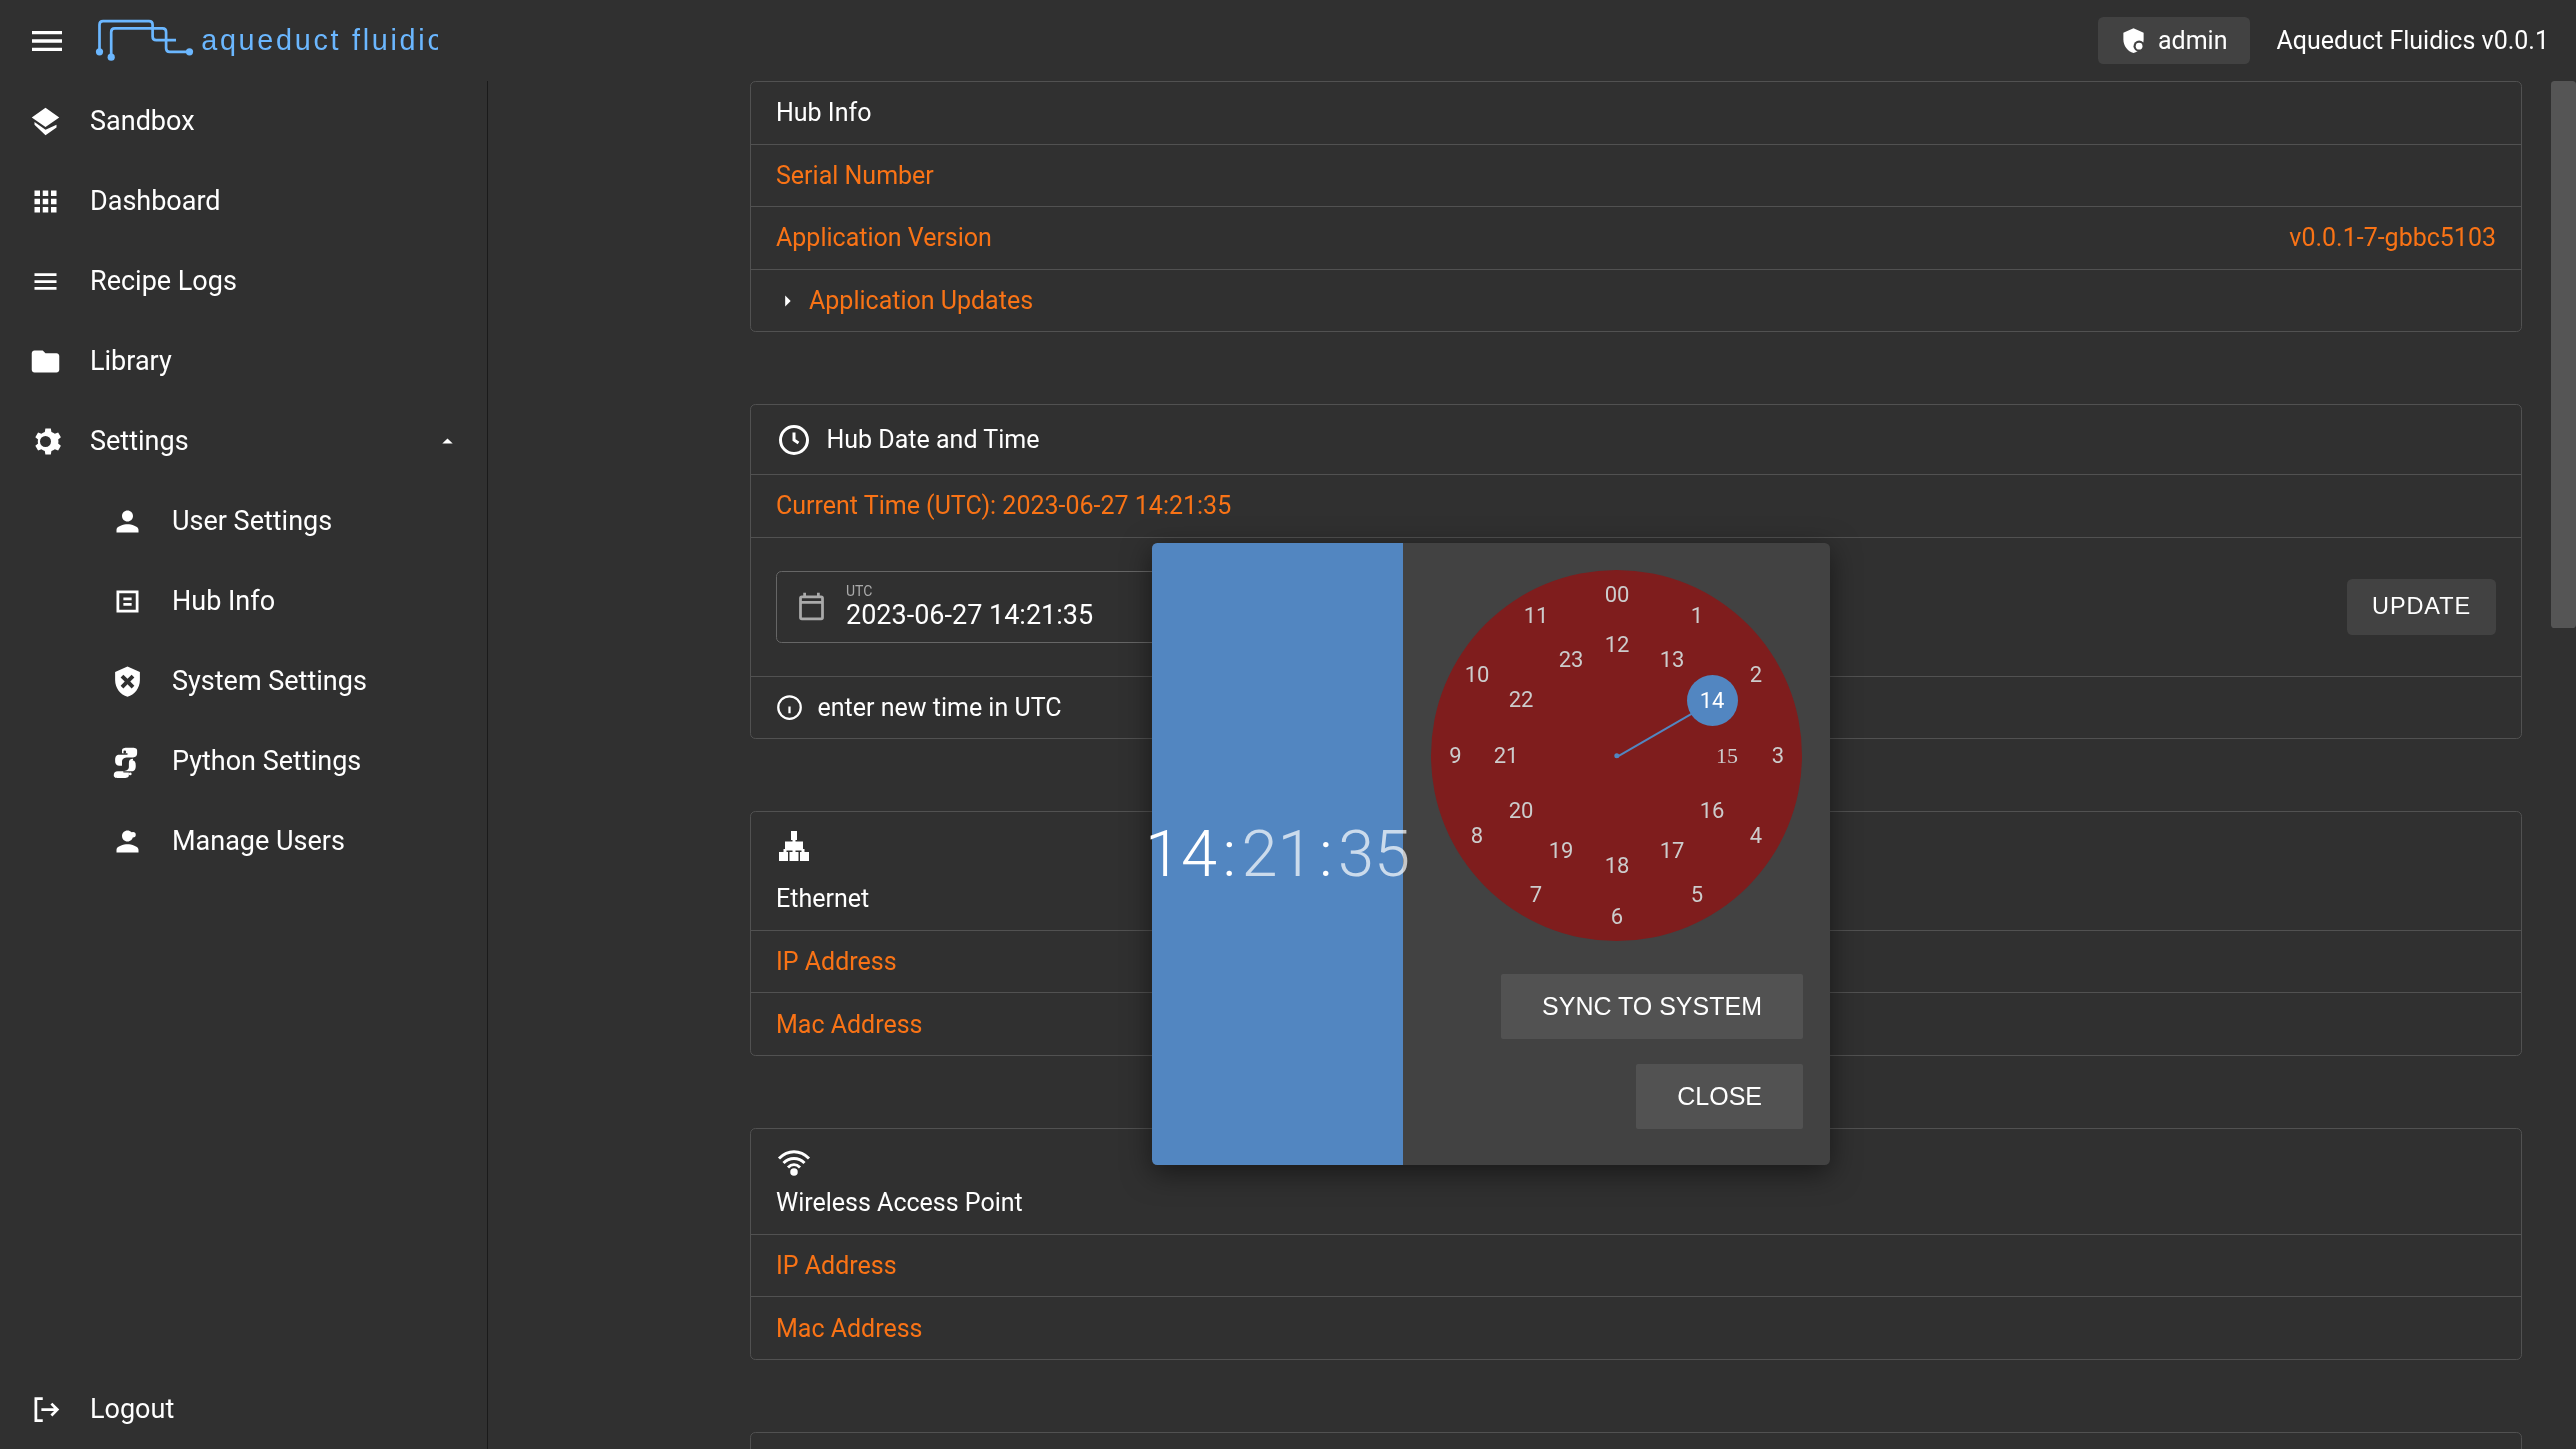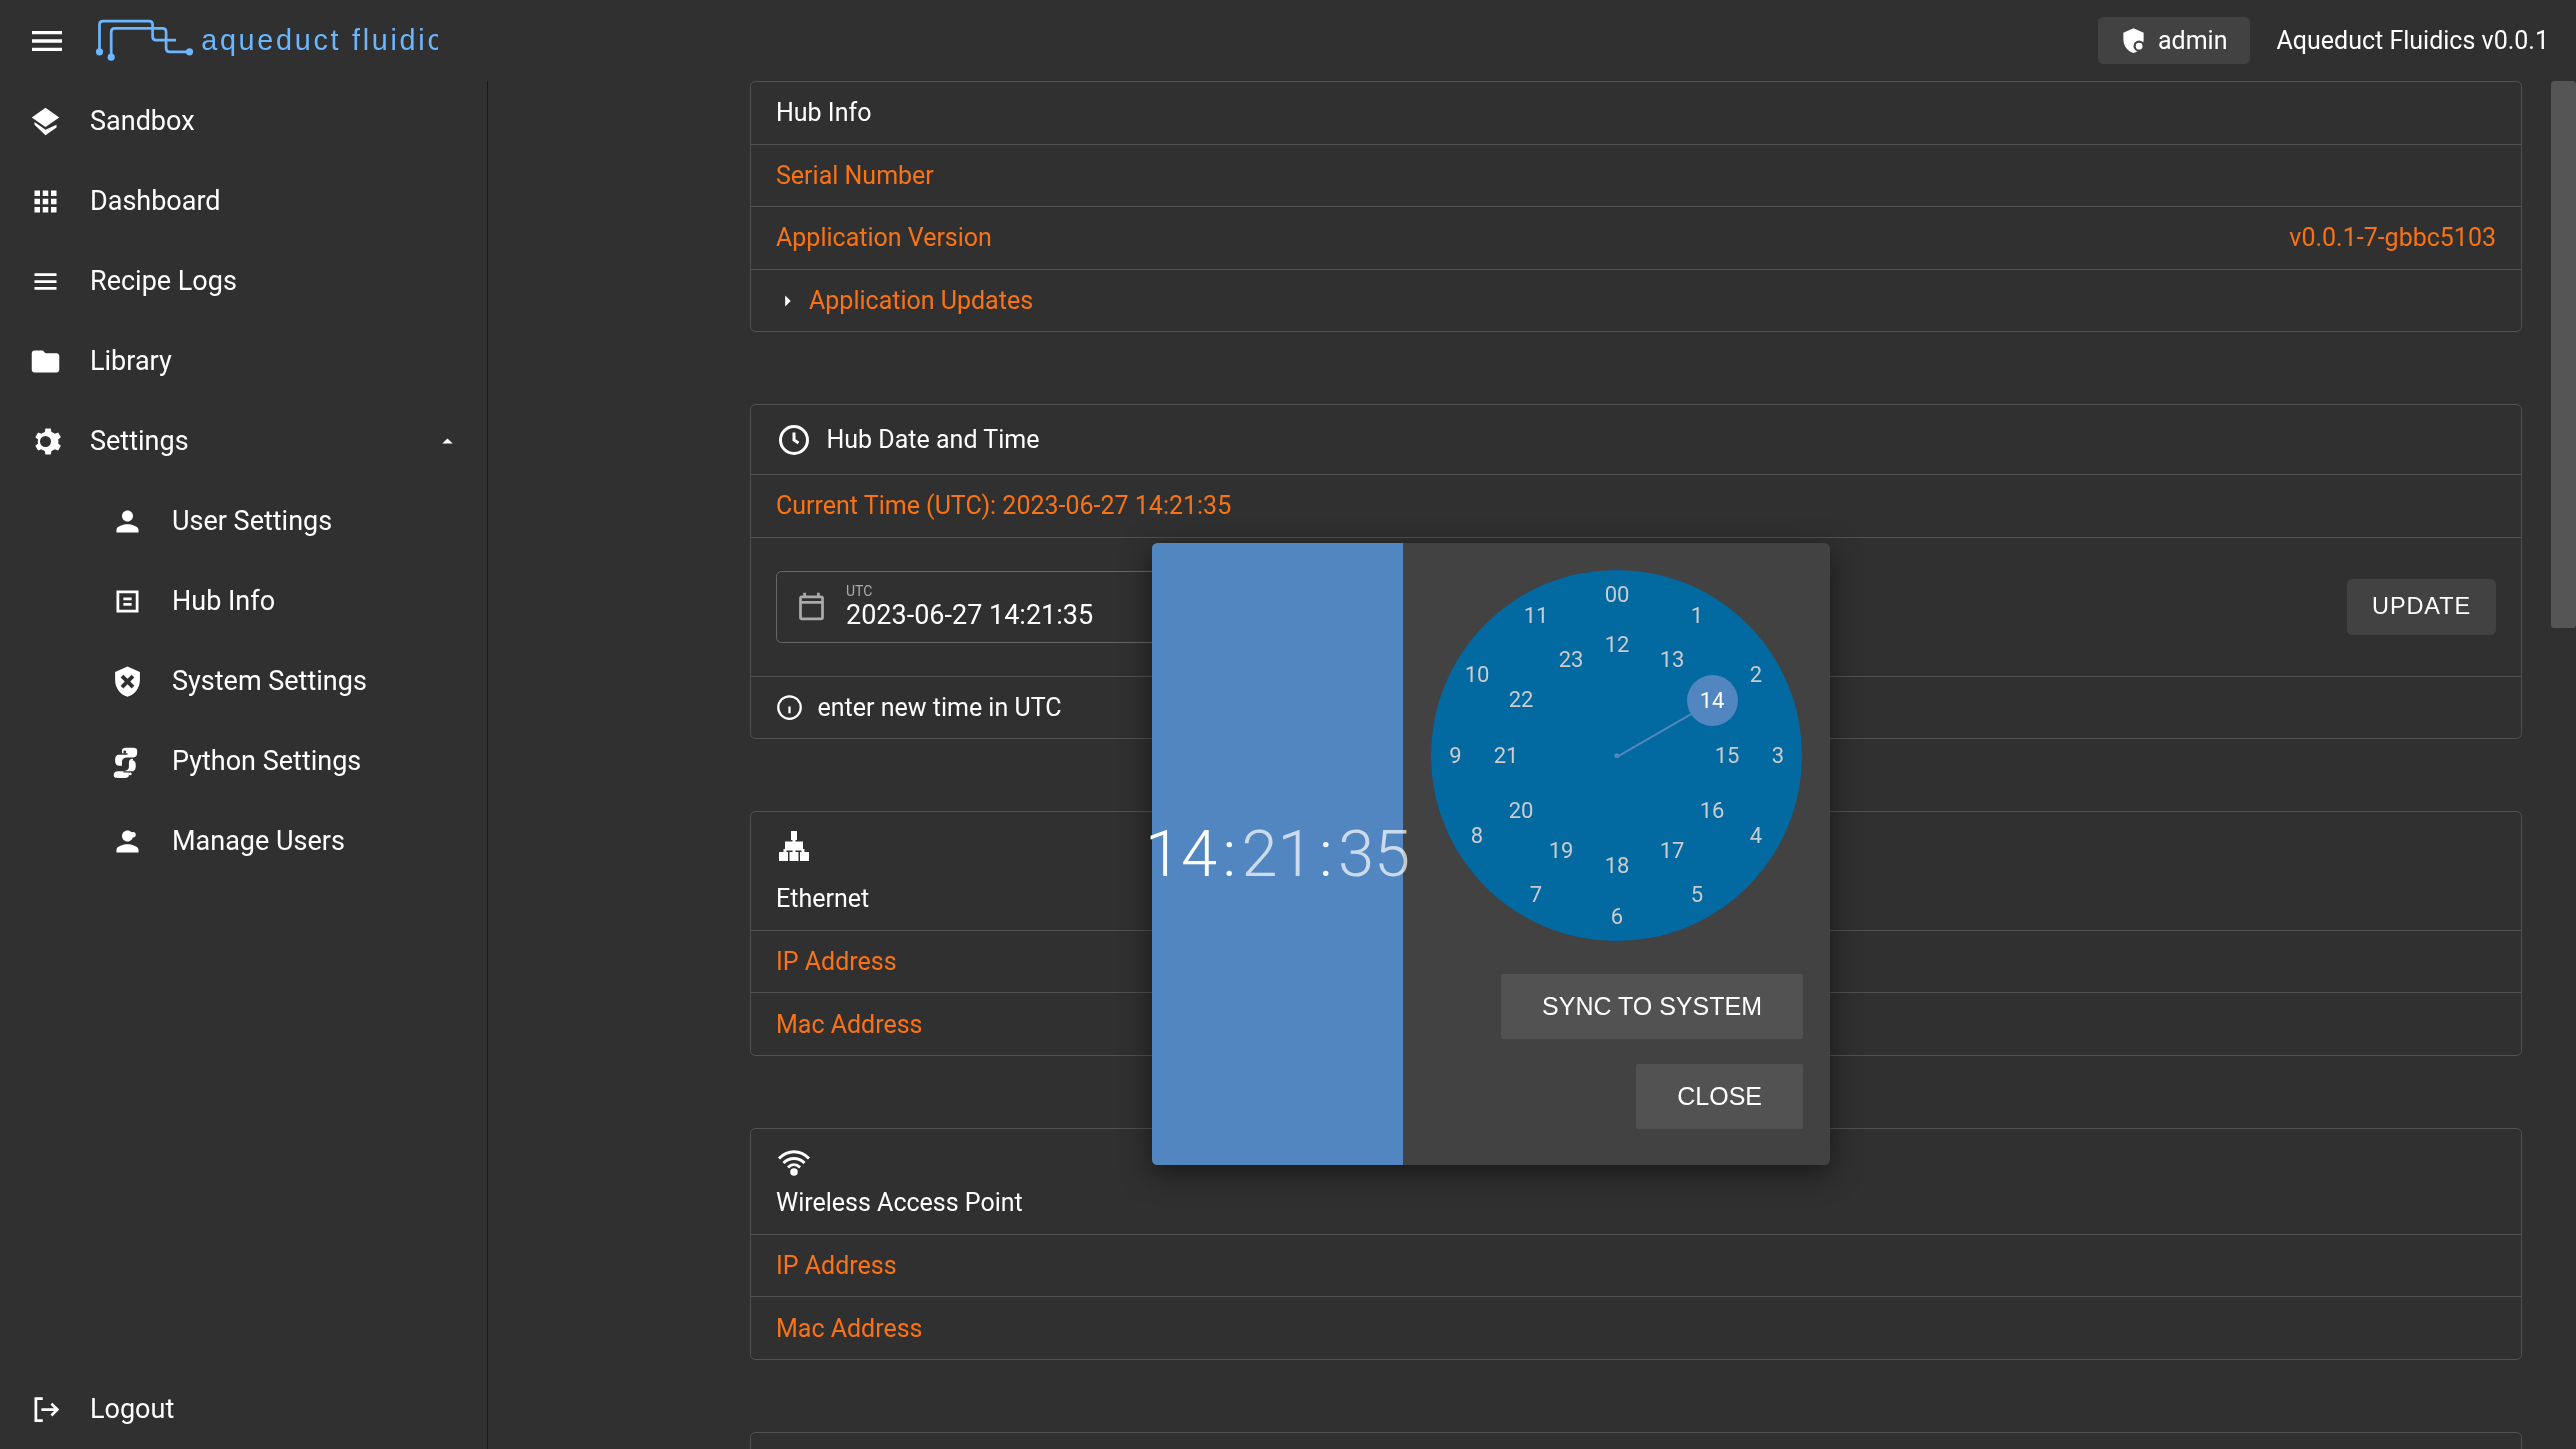--- a/index.html
+++ b/index.html
@@ -218,21 +218,21 @@
     }
     .dialog-right {
       flex: 1;
       display: flex;
       flex-direction: column;
       padding: 27px;
     }
     .clock-face {
       width: 371px;
       height: 371px;
-      background: #0369a1;
+      background: #7f1d1d;
       border-radius: 50%;
       position: relative;
       margin: 0 auto;
     }
     .clock-num {
       position: absolute;
       width: 40px;
       height: 40px;
       line-height: 40px;
       text-align: center;
@@ -558,21 +558,21 @@
         <div class="clock-num" style="left: 246px; top: 305px;">5</div>
         <div class="clock-num" style="left: 166px; top: 327px;">6</div>
         <div class="clock-num" style="left: 85px; top: 305px;">7</div>
         <div class="clock-num" style="left: 26px; top: 246px;">8</div>
         <div class="clock-num" style="left: 4.5px; top: 166px;">9</div>
         <div class="clock-num" style="left: 26px; top: 85px;">10</div>
         <div class="clock-num" style="left: 85px; top: 26px;">11</div>
         <div class="clock-num" style="left: 166px; top: 55px;">12</div>
         <div class="clock-num" style="left: 221px; top: 70px;">13</div>
         <div class="clock-num selected" style="left: 261px; top: 110px;">14</div>
-        <div class="clock-num" style="left: 276px; top: 166px;">15</div>
+        <div class="clock-num" style="left: 276px; top: 166px; font-family: Liberation Serif, serif;">15</div>
         <div class="clock-num" style="left: 261px; top: 221px;">16</div>
         <div class="clock-num" style="left: 221px; top: 261px;">17</div>
         <div class="clock-num" style="left: 166px; top: 276px;">18</div>
         <div class="clock-num" style="left: 110px; top: 261px;">19</div>
         <div class="clock-num" style="left: 70px; top: 221px;">20</div>
         <div class="clock-num" style="left: 55px; top: 166px;">21</div>
         <div class="clock-num" style="left: 70px; top: 110px;">22</div>
         <div class="clock-num" style="left: 120px; top: 70px;">23</div>
       </div>
     <div class="dialog-buttons">

